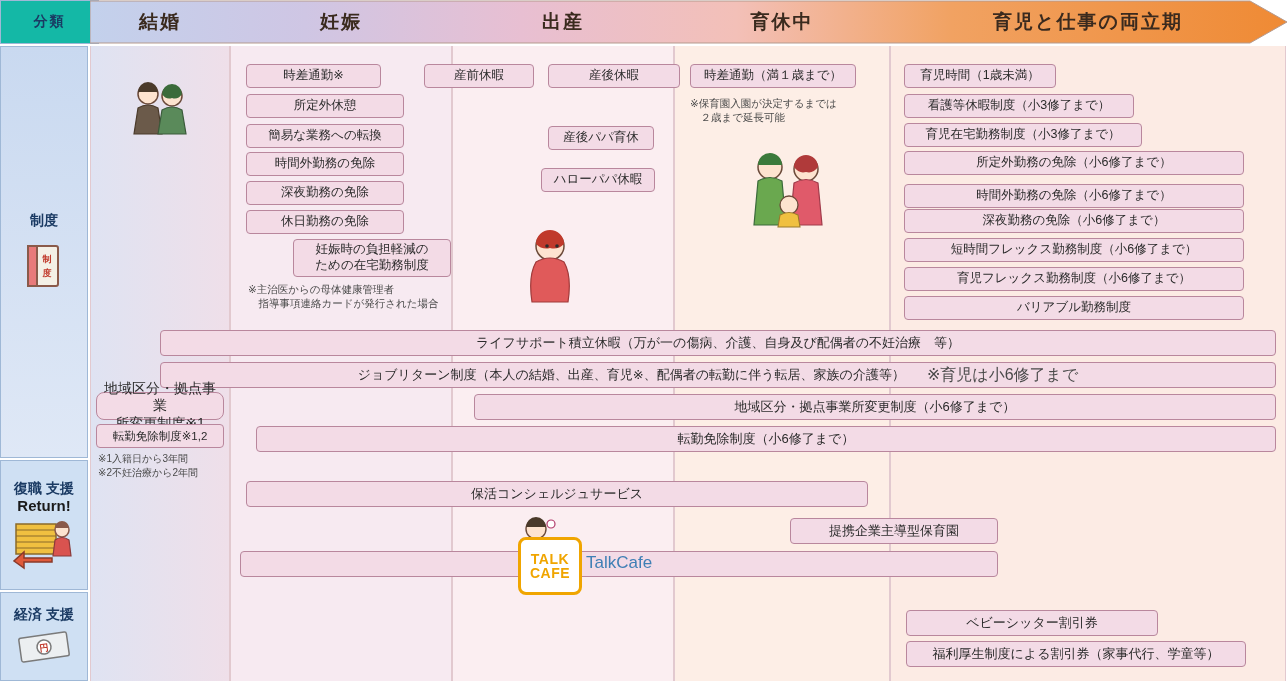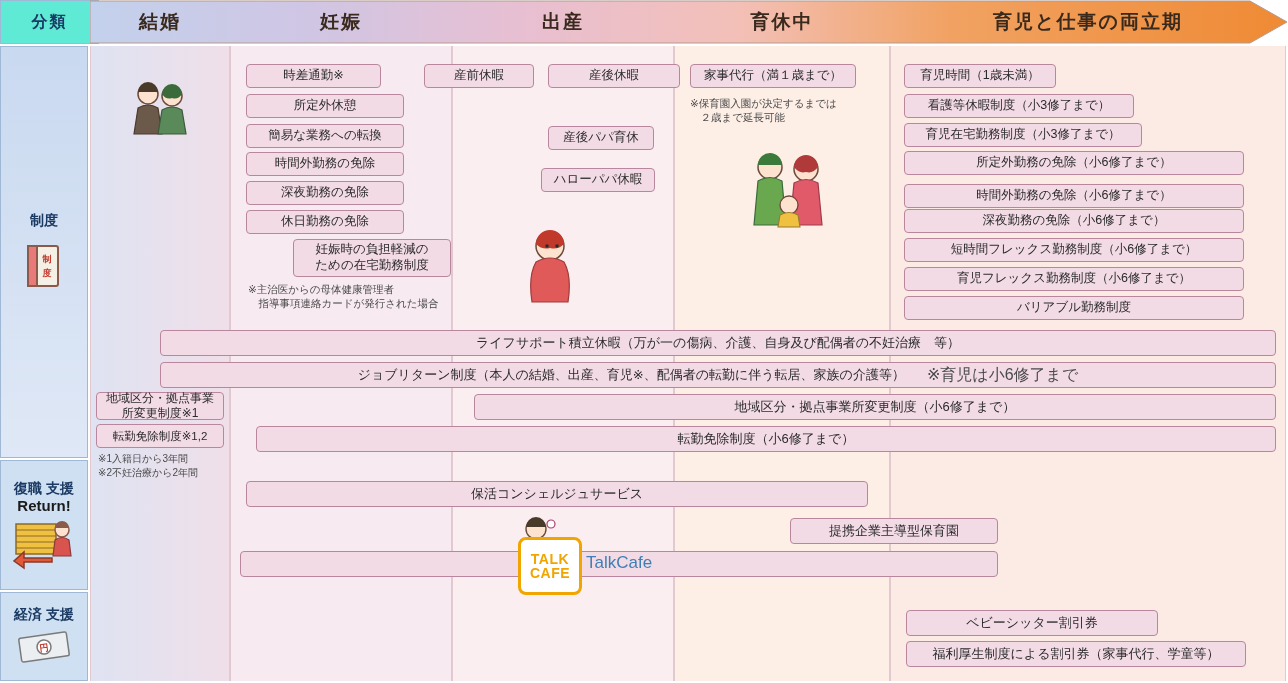--- a/index.html
+++ b/index.html
@@ -9,23 +9,23 @@
     font-family:"Liberation Sans","DejaVu Sans",sans-serif;
     position:relative;
     overflow:hidden;
   }
   #root{position:relative;width:1288px;height:683px;}
 
   
   .hdr{position:absolute;left:0;top:0;height:44px;width:1288px;}
   .hdr-cat{
     position:absolute;left:0;top:0;width:99px;height:44px;
-    background:#5eead4;border:1px solid #9fb8d6;box-sizing:border-box;
+    background:#14b8a6;border:1px solid #9fb8d6;box-sizing:border-box;
     display:flex;align-items:center;justify-content:center;
-    font-size:16px;font-weight:bold;color:#1a3a63;letter-spacing:2px;
+    font-size:14px;font-weight:bold;color:#1a3a63;letter-spacing:2px;
   }
   .hdr-arrow{
     position:absolute;left:90px;top:0;width:1198px;height:44px;
   }
   .hdr-arrow svg{display:block;}
   .hdr-label{
     position:absolute;top:0;height:44px;display:flex;align-items:center;justify-content:center;
     font-size:19px;font-weight:bold;color:#3a2a1e;letter-spacing:2px;
   }
 
@@ -190,42 +190,42 @@
   <div class="box" style="left:246px;top:239px;width:158px;height:38px;white-space:pre-line;margin-left:47px;">妊娠時の負担軽減の
 ための在宅勤務制度</div>
   <div class="note" style="left:248px;top:282px;width:200px;">※主治医からの母体健康管理者
 　指導事項連絡カードが発行された場合</div>
 
   <div class="box" style="left:424px;top:64px;width:110px;height:24px;">産前休暇</div>
   <div class="box" style="left:548px;top:64px;width:132px;height:24px;">産後休暇</div>
   <div class="box" style="left:548px;top:126px;width:106px;height:24px;">産後パパ育休</div>
   <div class="box" style="left:541px;top:168px;width:114px;height:24px;">ハローパパ休暇</div>
 
-  <div class="box" style="left:690px;top:64px;width:166px;height:24px;">家事代行（満１歳まで）</div>
+  <div class="box" style="left:690px;top:64px;width:166px;height:24px;">時差通勤（満１歳まで）</div>
   <div class="note" style="left:690px;top:96px;width:190px;">※保育園入園が決定するまでは
 　２歳まで延長可能</div>
 
   <div class="box" style="left:904px;top:64px;width:152px;height:24px;">育児時間（1歳未満）</div>
   <div class="box" style="left:904px;top:94px;width:230px;height:24px;">看護等休暇制度（小3修了まで）</div>
   <div class="box" style="left:904px;top:123px;width:238px;height:24px;">育児在宅勤務制度（小3修了まで）</div>
   <div class="box" style="left:904px;top:151px;width:340px;height:24px;">所定外勤務の免除（小6修了まで）</div>
   <div class="box" style="left:904px;top:184px;width:340px;height:24px;">時間外勤務の免除（小6修了まで）</div>
   <div class="box" style="left:904px;top:209px;width:340px;height:24px;">深夜勤務の免除（小6修了まで）</div>
   <div class="box" style="left:904px;top:238px;width:340px;height:24px;">短時間フレックス勤務制度（小6修了まで）</div>
   <div class="box" style="left:904px;top:267px;width:340px;height:24px;">育児フレックス勤務制度（小6修了まで）</div>
   <div class="box" style="left:904px;top:296px;width:340px;height:24px;">バリアブル勤務制度</div>
 
   <div class="box wide" style="left:160px;top:330px;width:1116px;height:26px;">ライフサポート積立休暇（万が一の傷病、介護、自身及び配偶者の不妊治療　等）</div>
 
   <div class="box wide" style="left:160px;top:362px;width:1116px;height:26px;">
     <span>ジョブリターン制度（本人の結婚、出産、育児※、配偶者の転勤に伴う転居、家族の介護等）</span>
     <span style="font-size:16px;margin-left:22px;color:#4a4a4a;">※育児は小6修了まで</span>
   </div>
 
-  <div class="box" style="left:96px;top:392px;width:128px;height:28px;font-size:12px;white-space:pre-line;">地域区分・拠点事業
+  <div class="box" style="left:96px;top:392px;width:128px;height:28px;font-size:14px;white-space:pre-line;border-radius:8px;">地域区分・拠点事業
 所変更制度※1</div>
   <div class="box wide" style="left:474px;top:394px;width:802px;height:26px;">地域区分・拠点事業所変更制度（小6修了まで）</div>
 
   <div class="box" style="left:96px;top:424px;width:128px;height:24px;font-size:11.5px;">転勤免除制度※1,2</div>
   <div class="box wide" style="left:256px;top:426px;width:1020px;height:26px;">転勤免除制度（小6修了まで）</div>
 
   <div class="note-s" style="left:98px;top:452px;width:140px;">※1入籍日から3年間
 ※2不妊治療から2年間</div>
 
   <div class="box wide" style="left:246px;top:481px;width:622px;height:26px;">保活コンシェルジュサービス</div>

